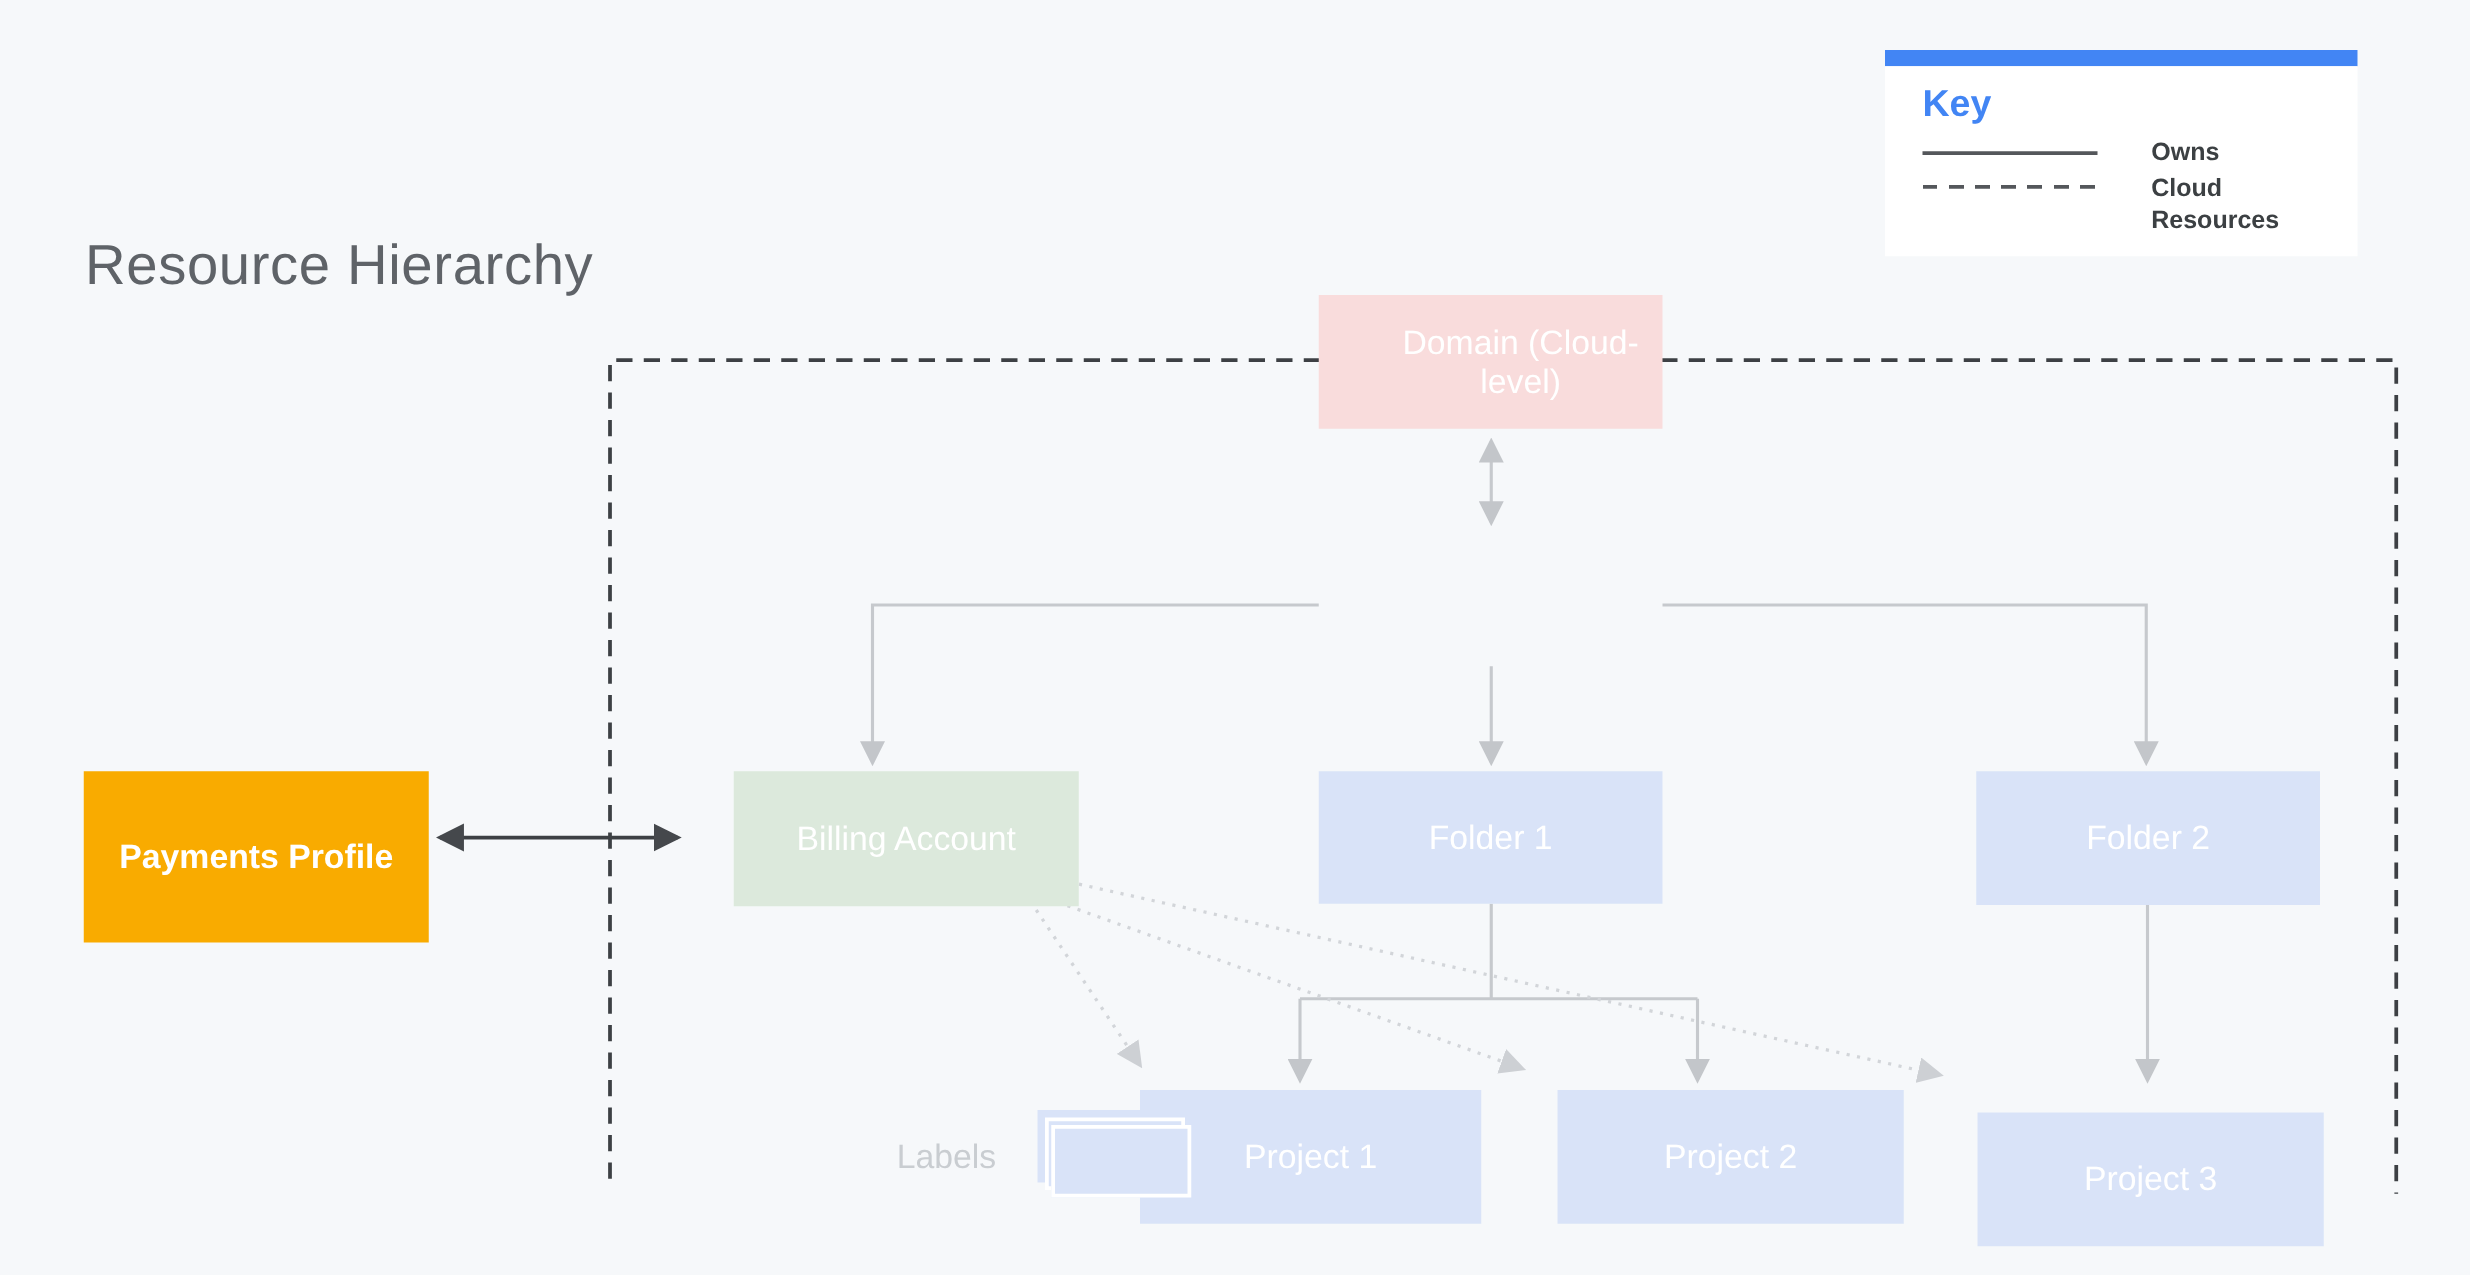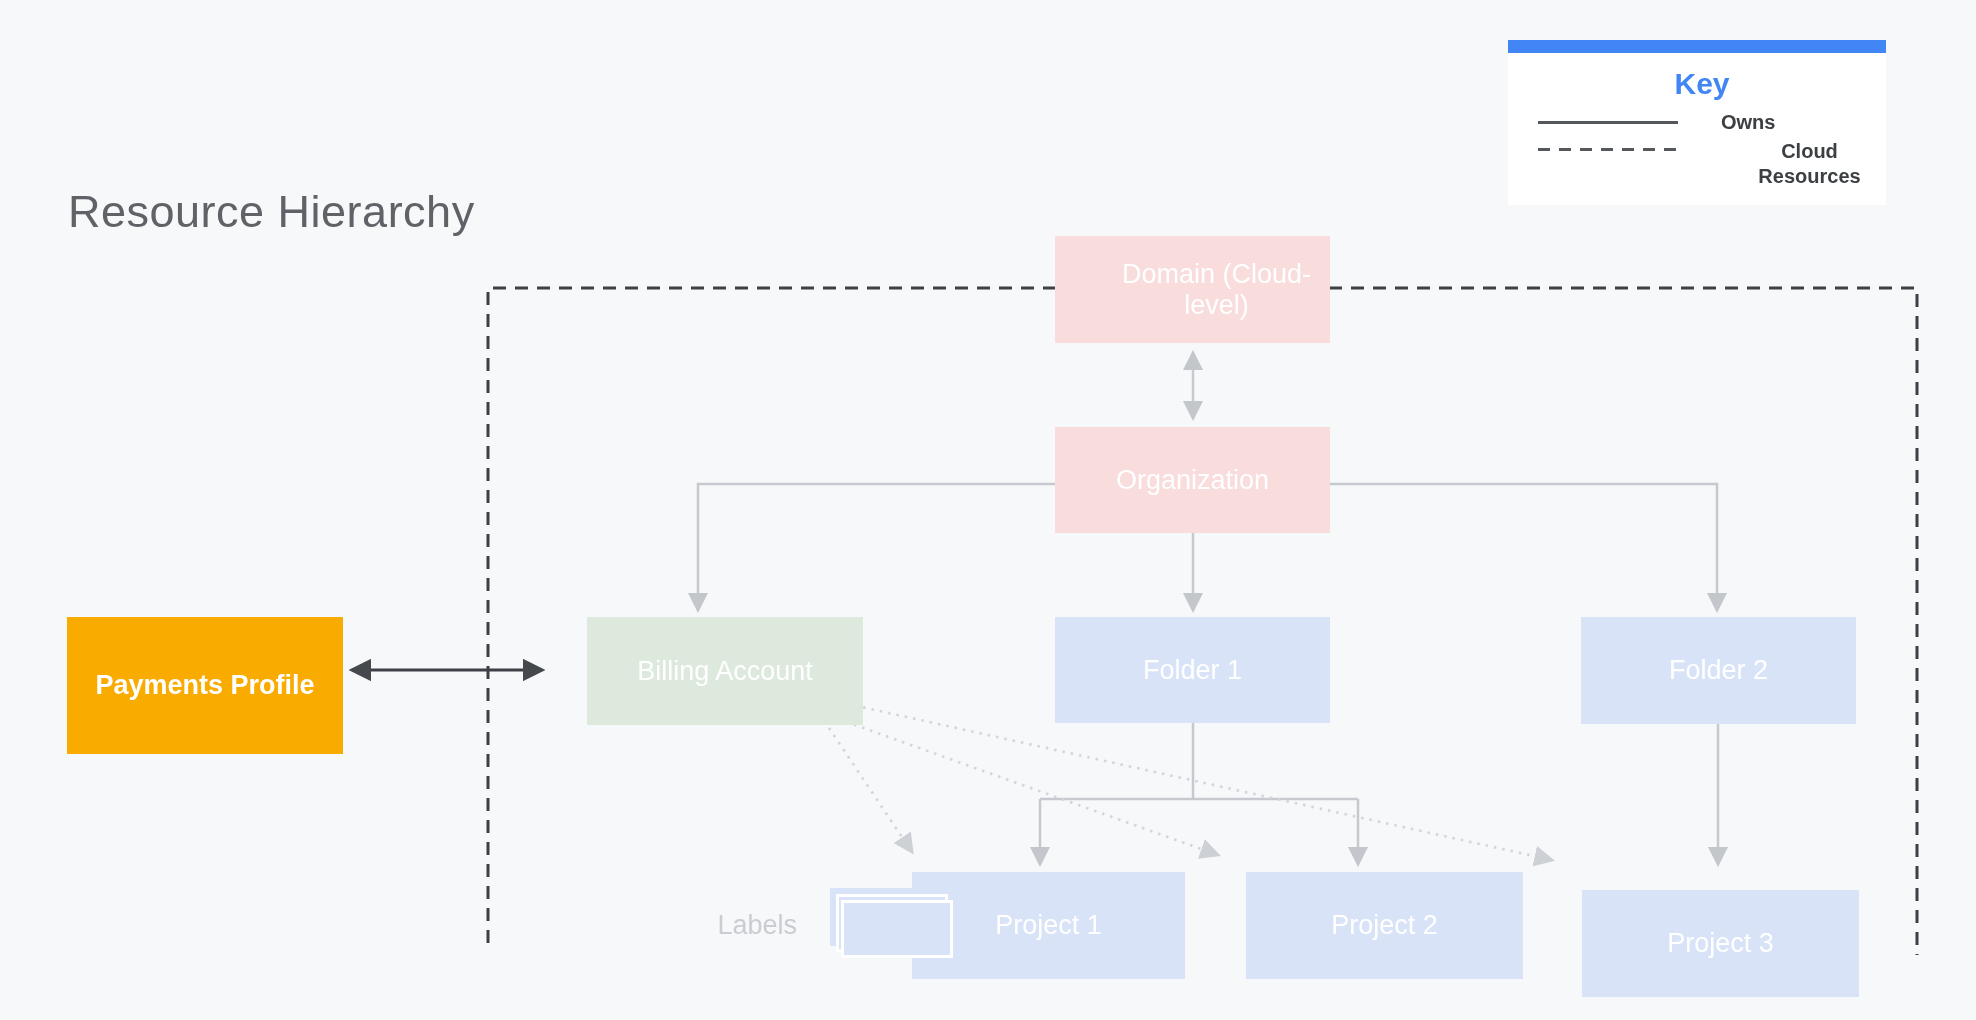--- a/index.html
+++ b/index.html
@@ -59,24 +59,24 @@
                   font-size:27px;color:var(--labels-text);}
   .labels-stack{position:absolute;z-index:3;left:830px;top:888px;width:130px;height:78px;}
   .labels-stack .card{position:absolute;width:112px;height:58px;background:var(--blue-box);}
   .labels-stack .card.c1{left:0;top:0;}
   .labels-stack .card.c2{left:6px;top:6px;border:3px solid #ffffff;}
   .labels-stack .card.c3{left:11px;top:12px;border:3px solid #ffffff;}
 
   
   .legend{position:absolute;z-index:4;left:1508px;top:40px;width:378px;}
   .legend-bar{height:13px;background:var(--legend-bar);}
-  .legend-body{background:#ffffff;padding:14px 20px 16px 30px;text-align:center;}
+  .legend-body{background:#ffffff;padding:14px 20px 16px 30px;}
   .legend-key{font-size:30px;font-weight:700;color:var(--legend-heading);line-height:34px;margin-bottom:4px;}
   .legend-row{display:flex;align-items:center;min-height:34px;}
-  .legend-row.top-align{align-items:flex-start;gap:32px;}
+  .legend-row.top-align{align-items:flex-start;}
   .legend-row.top-align .sample{margin-top:9px;}
   .sample{width:140px;flex:0 0 140px;height:3px;margin-right:43px;}
   .sample.solid{background:var(--legend-line);}
   .sample.dotted{background:repeating-linear-gradient(90deg,var(--legend-line) 0 3px,transparent 3px 11px);}
   .sample.dashed{background:repeating-linear-gradient(90deg,var(--legend-line) 0 12px,transparent 12px 21px);}
   .legend-label{font-size:20px;font-weight:700;color:var(--legend-text);line-height:25px;max-width:115px;}
 </style>
 </head>
 <body>
 
@@ -111,23 +111,20 @@
     <path class="dconn" marker-start="url(#mDark)" marker-end="url(#mDark)" d="M 352 670 L 542 670"></path>
 
     <path class="dotconn" marker-end="url(#mDot)" d="M 830 700 L 1552 860"></path>
     <path class="dotconn" marker-end="url(#mDot)" d="M 830 716 L 1218 855"></path>
     <path class="dotconn" marker-end="url(#mDot)" d="M 829 728 L 912 852"></path>
   </svg>
 
   <div class="node pink n-domain">
     <span>Domain (Cloud-level)</span>
   </div>
-  <div class="node pink n-organization">
-    <span>Organization</span>
-  </div>
   <div class="node green n-billing">
     <span>Billing Account</span>
   </div>
   <div class="node blue n-folder1">
     <span>Folder 1</span>
   </div>
   <div class="node blue n-folder2">
     <span>Folder 2</span>
   </div>
   <div class="node blue n-project1">

